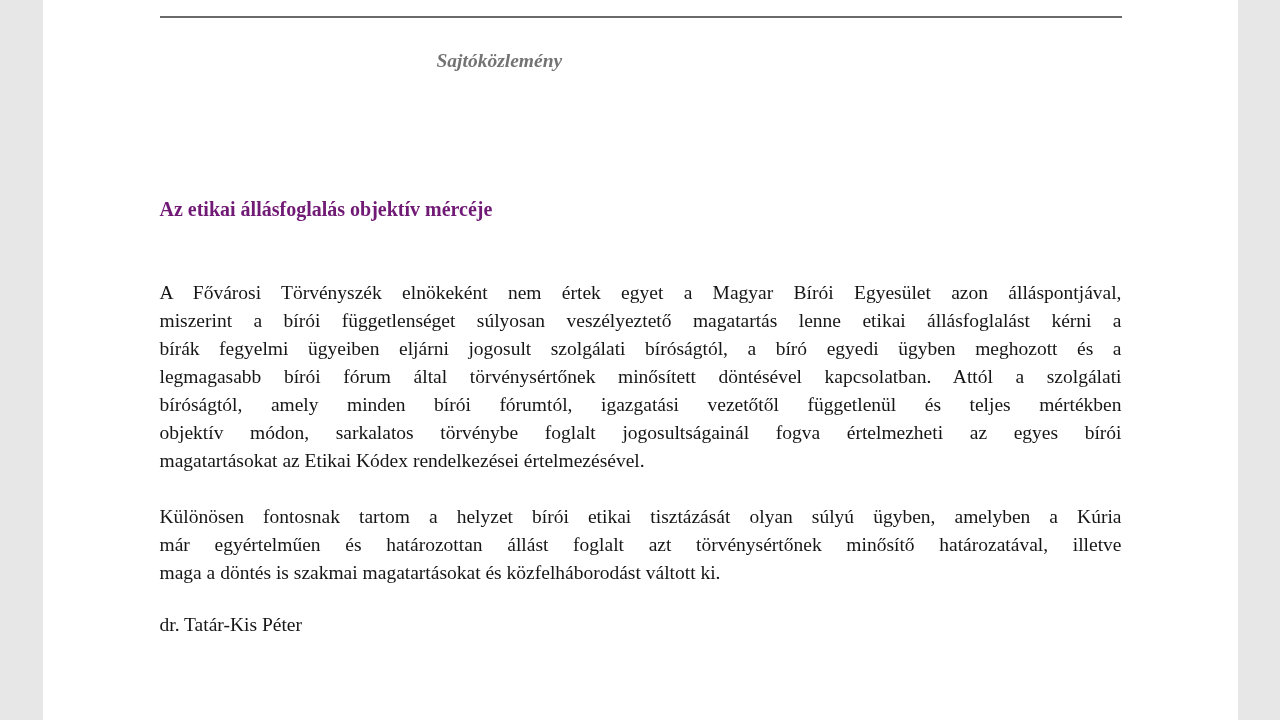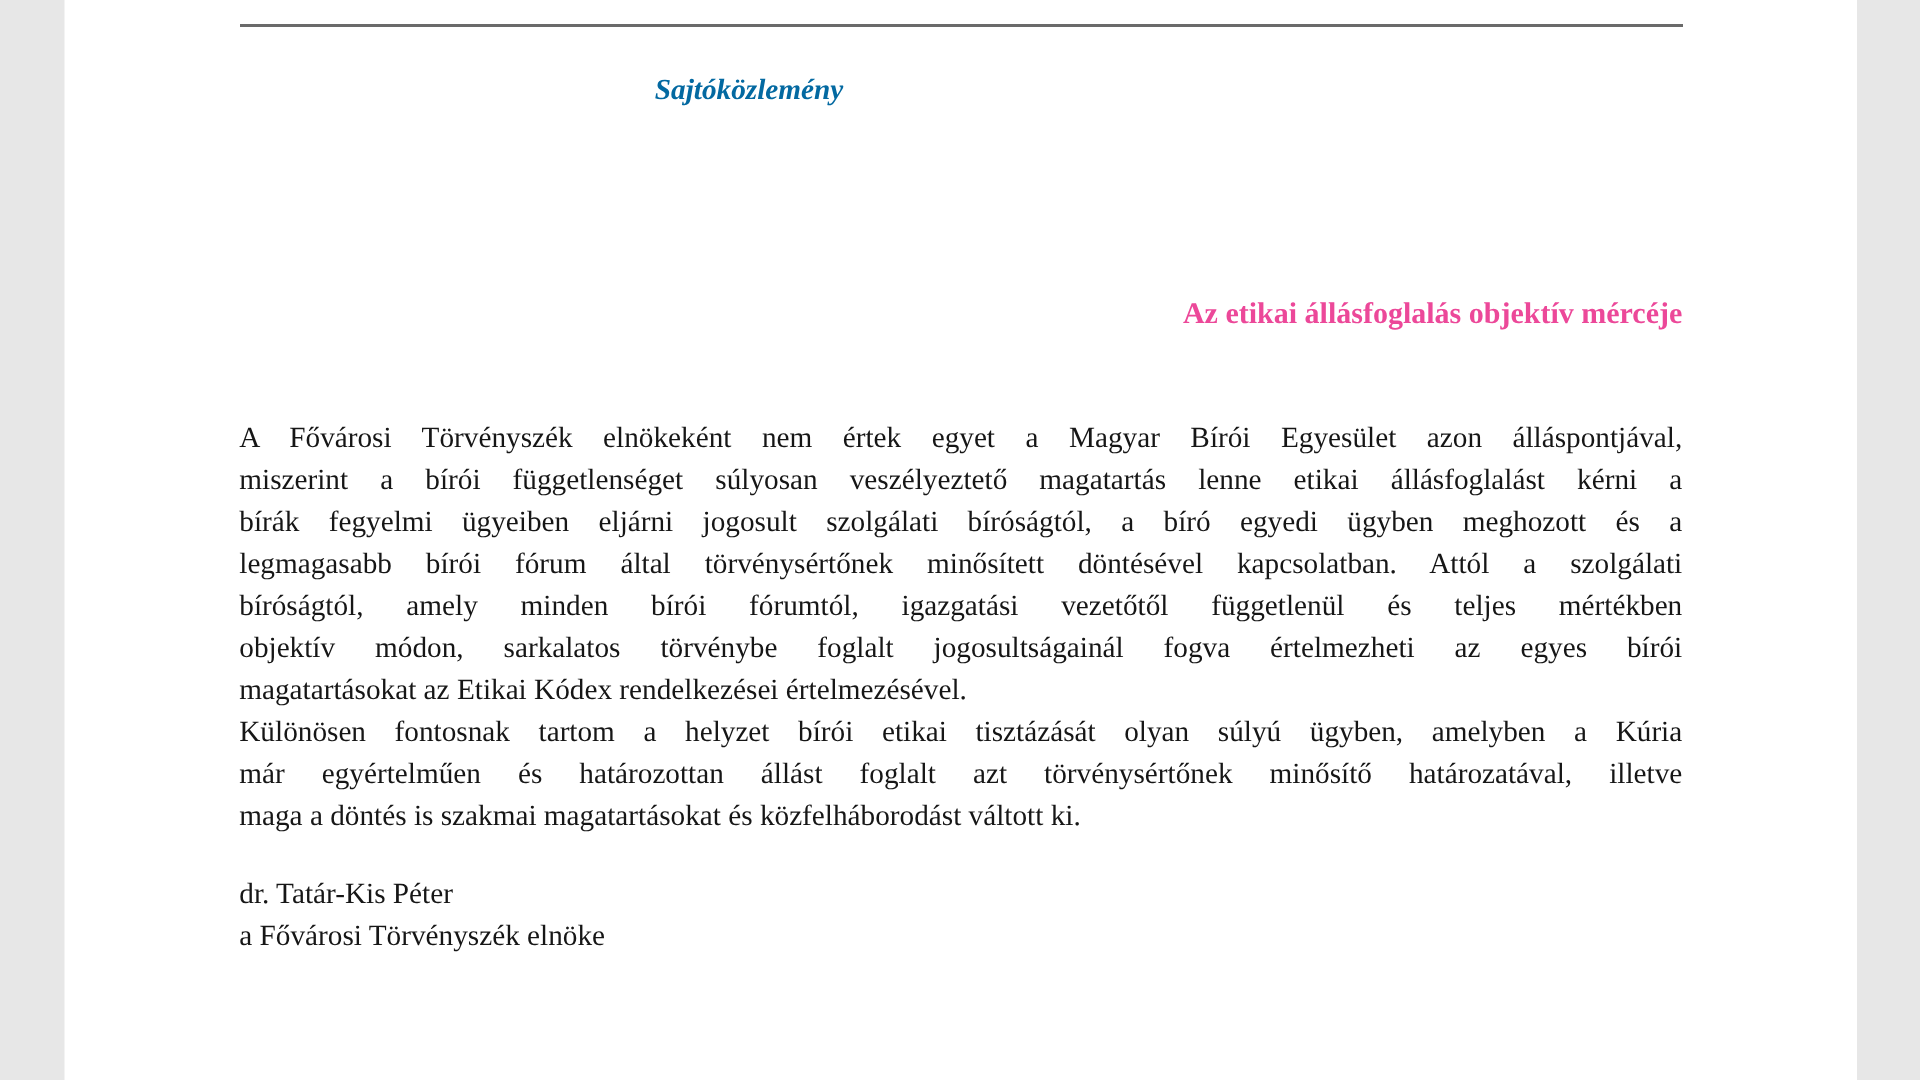--- a/index.html
+++ b/index.html
@@ -24,50 +24,50 @@
   .top-rule {
     height: 0;
     border-top: 2px solid #6a6a6a;
   }
 
   .doc-header {
     margin-top: 29px;
     display: flex;
     justify-content: space-between;
     align-items: flex-start;
-    color: #0369a1;
+    color: #737373;
     font-weight: bold;
     font-style: italic;
     font-size: 19.5px;
     line-height: 28px;
   }
   .doc-header .header-left {
     margin-left: 277px;
     text-align: center;
   }
   .doc-header .header-right {
     text-align: center;
   }
 
   .doc-title {
     margin-top: 120px;
-    text-align: right;
+    text-align: left;
     font-weight: bold;
     font-size: 20px;
     line-height: 28px;
-    color: #ec4899;
+    color: #701a75;
   }
 
   .body-text {
     margin-top: 56px;
     font-size: 19.5px;
     line-height: 28px;
     color: #161616;
   }
-  .paragraph + .paragraph { }
+  .paragraph + .paragraph { margin-top: 28px; }
   .paragraph .line {
     text-align: justify;
     text-align-last: justify;
     white-space: normal;
   }
   .paragraph .line.last {
     text-align-last: left;
   }
 
   .signature {
@@ -104,16 +104,15 @@
       </div>
       <div class="paragraph">
         <div class="line">Különösen fontosnak tartom a helyzet bírói etikai tisztázását olyan súlyú ügyben, amelyben a Kúria</div>
         <div class="line">már egyértelműen és határozottan állást foglalt azt törvénysértőnek minősítő határozatával, illetve</div>
         <div class="line last">maga a döntés is szakmai magatartásokat és közfelháborodást váltott ki.</div>
       </div>
     </div>
 
   <div class="signature">
     <div>dr. Tatár-Kis Péter</div>
-    <div>a Fővárosi Törvényszék elnöke</div>
   </div>
 
 </div>
 
 </body></html>

